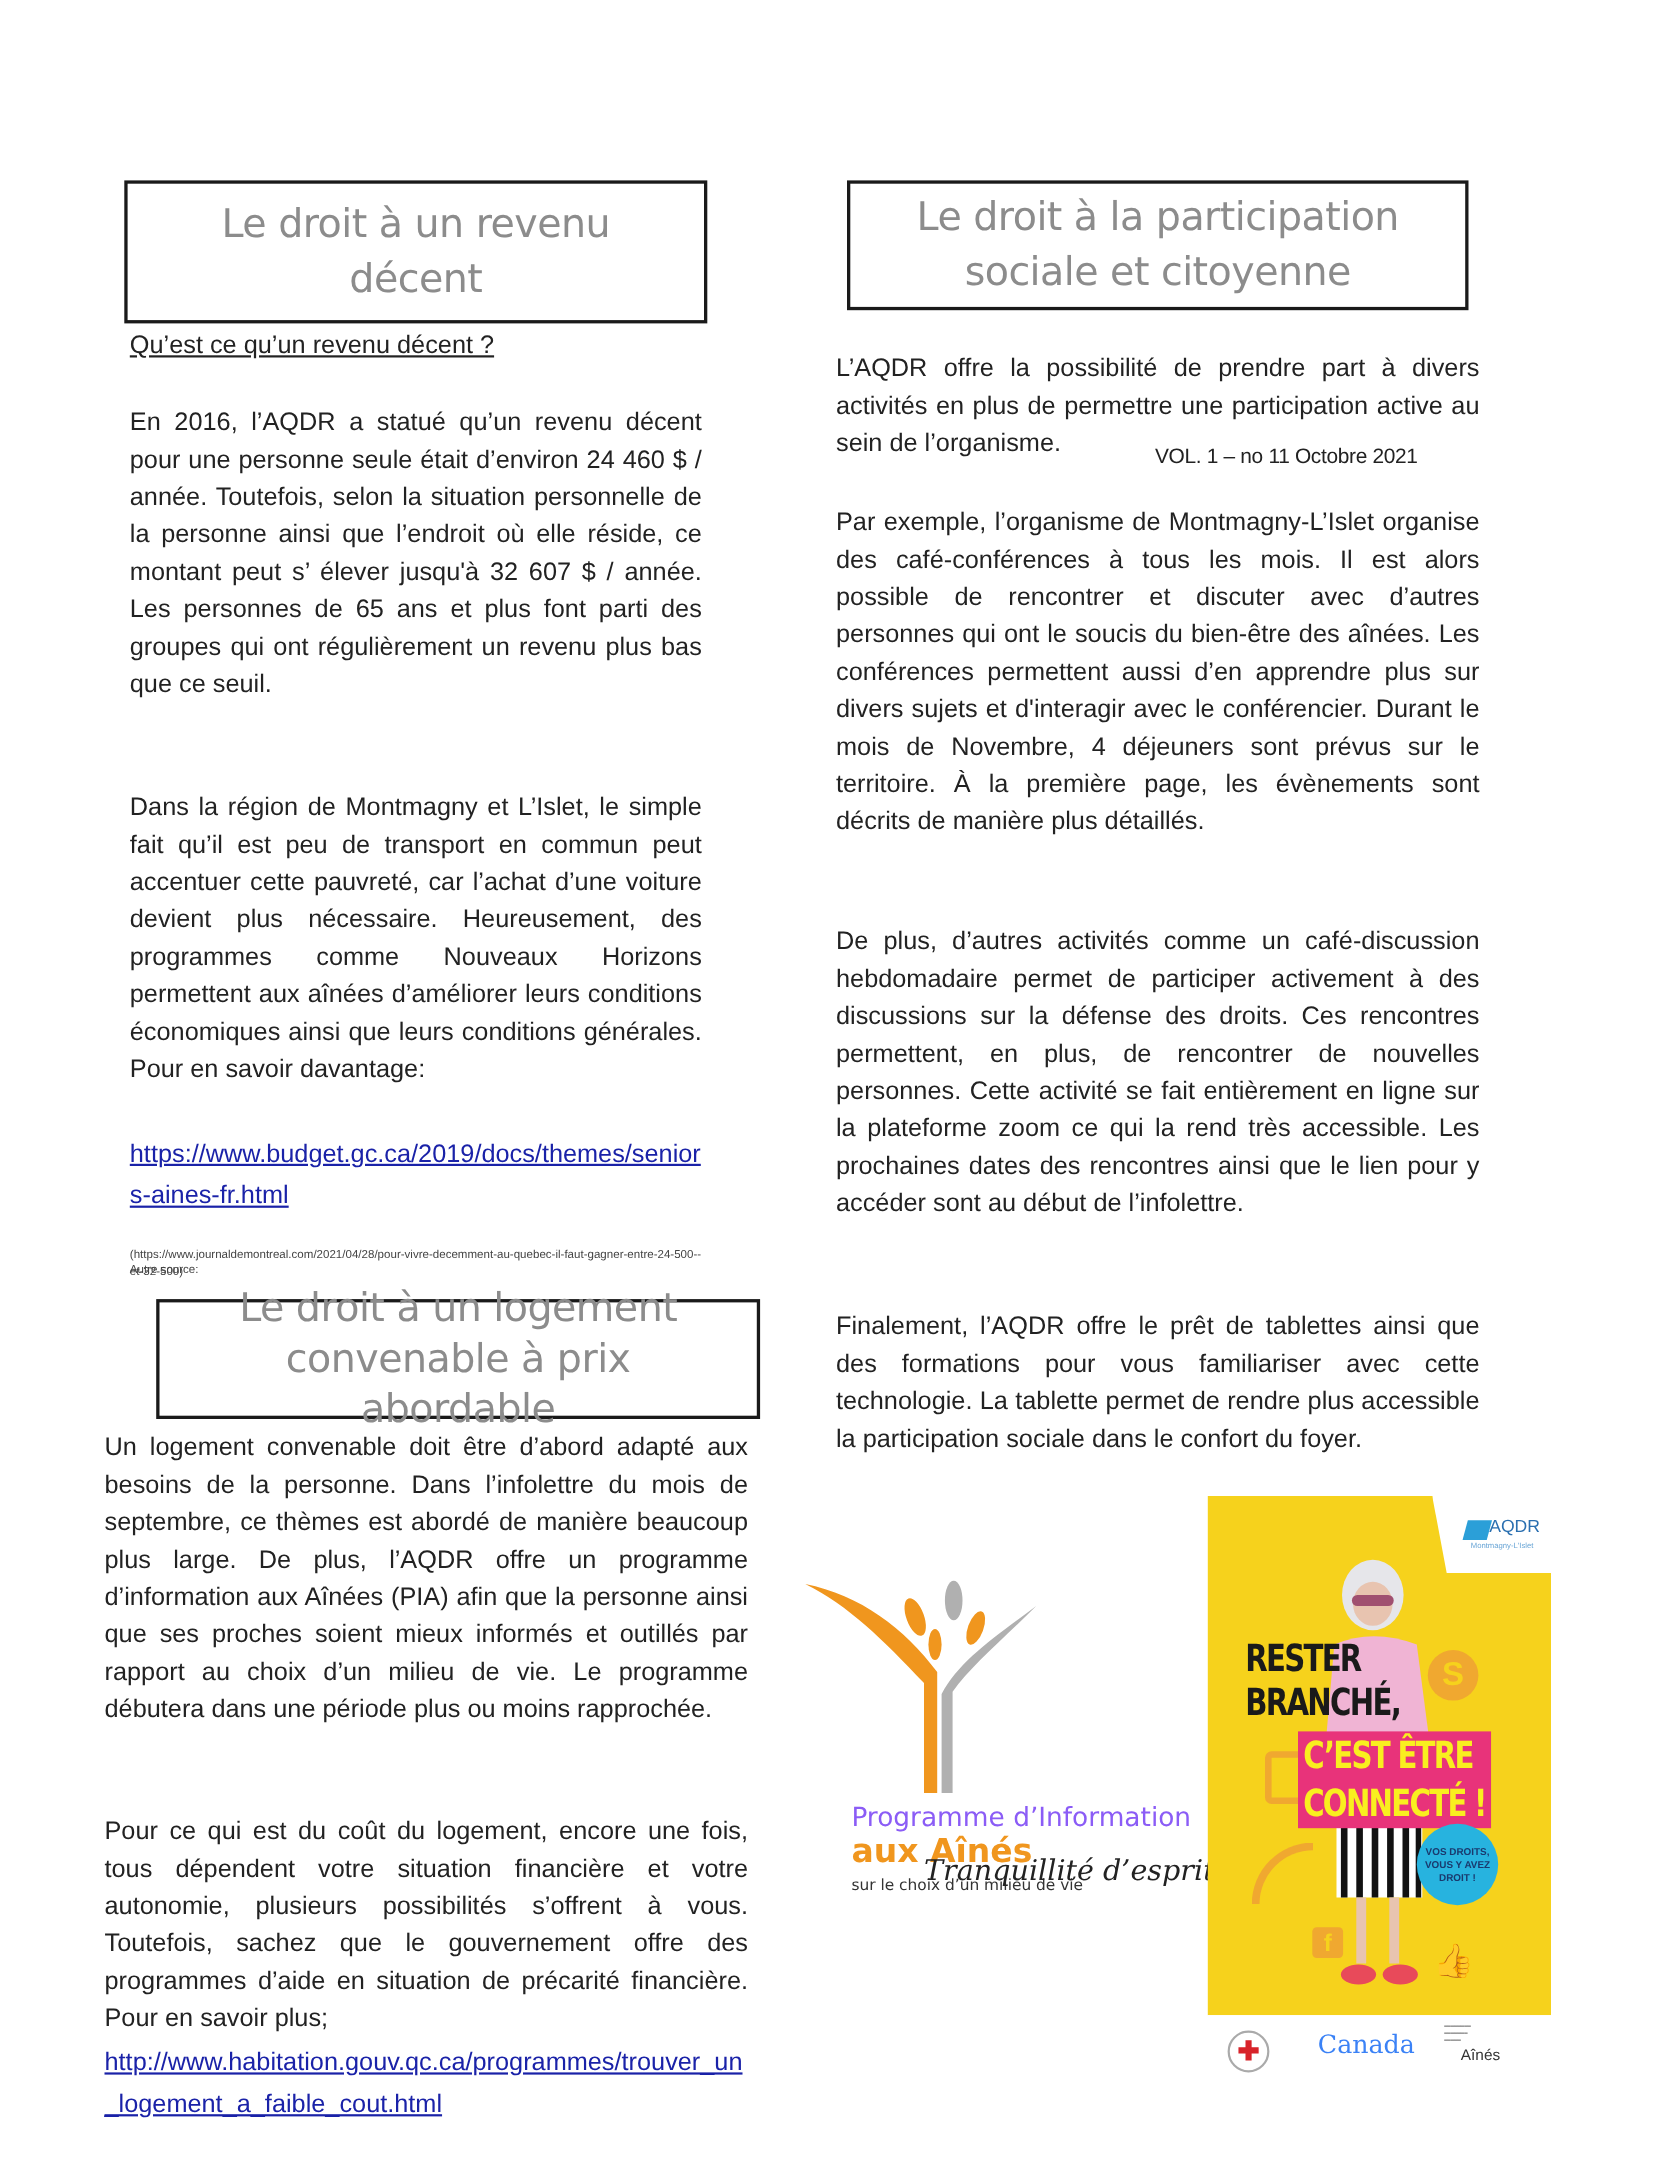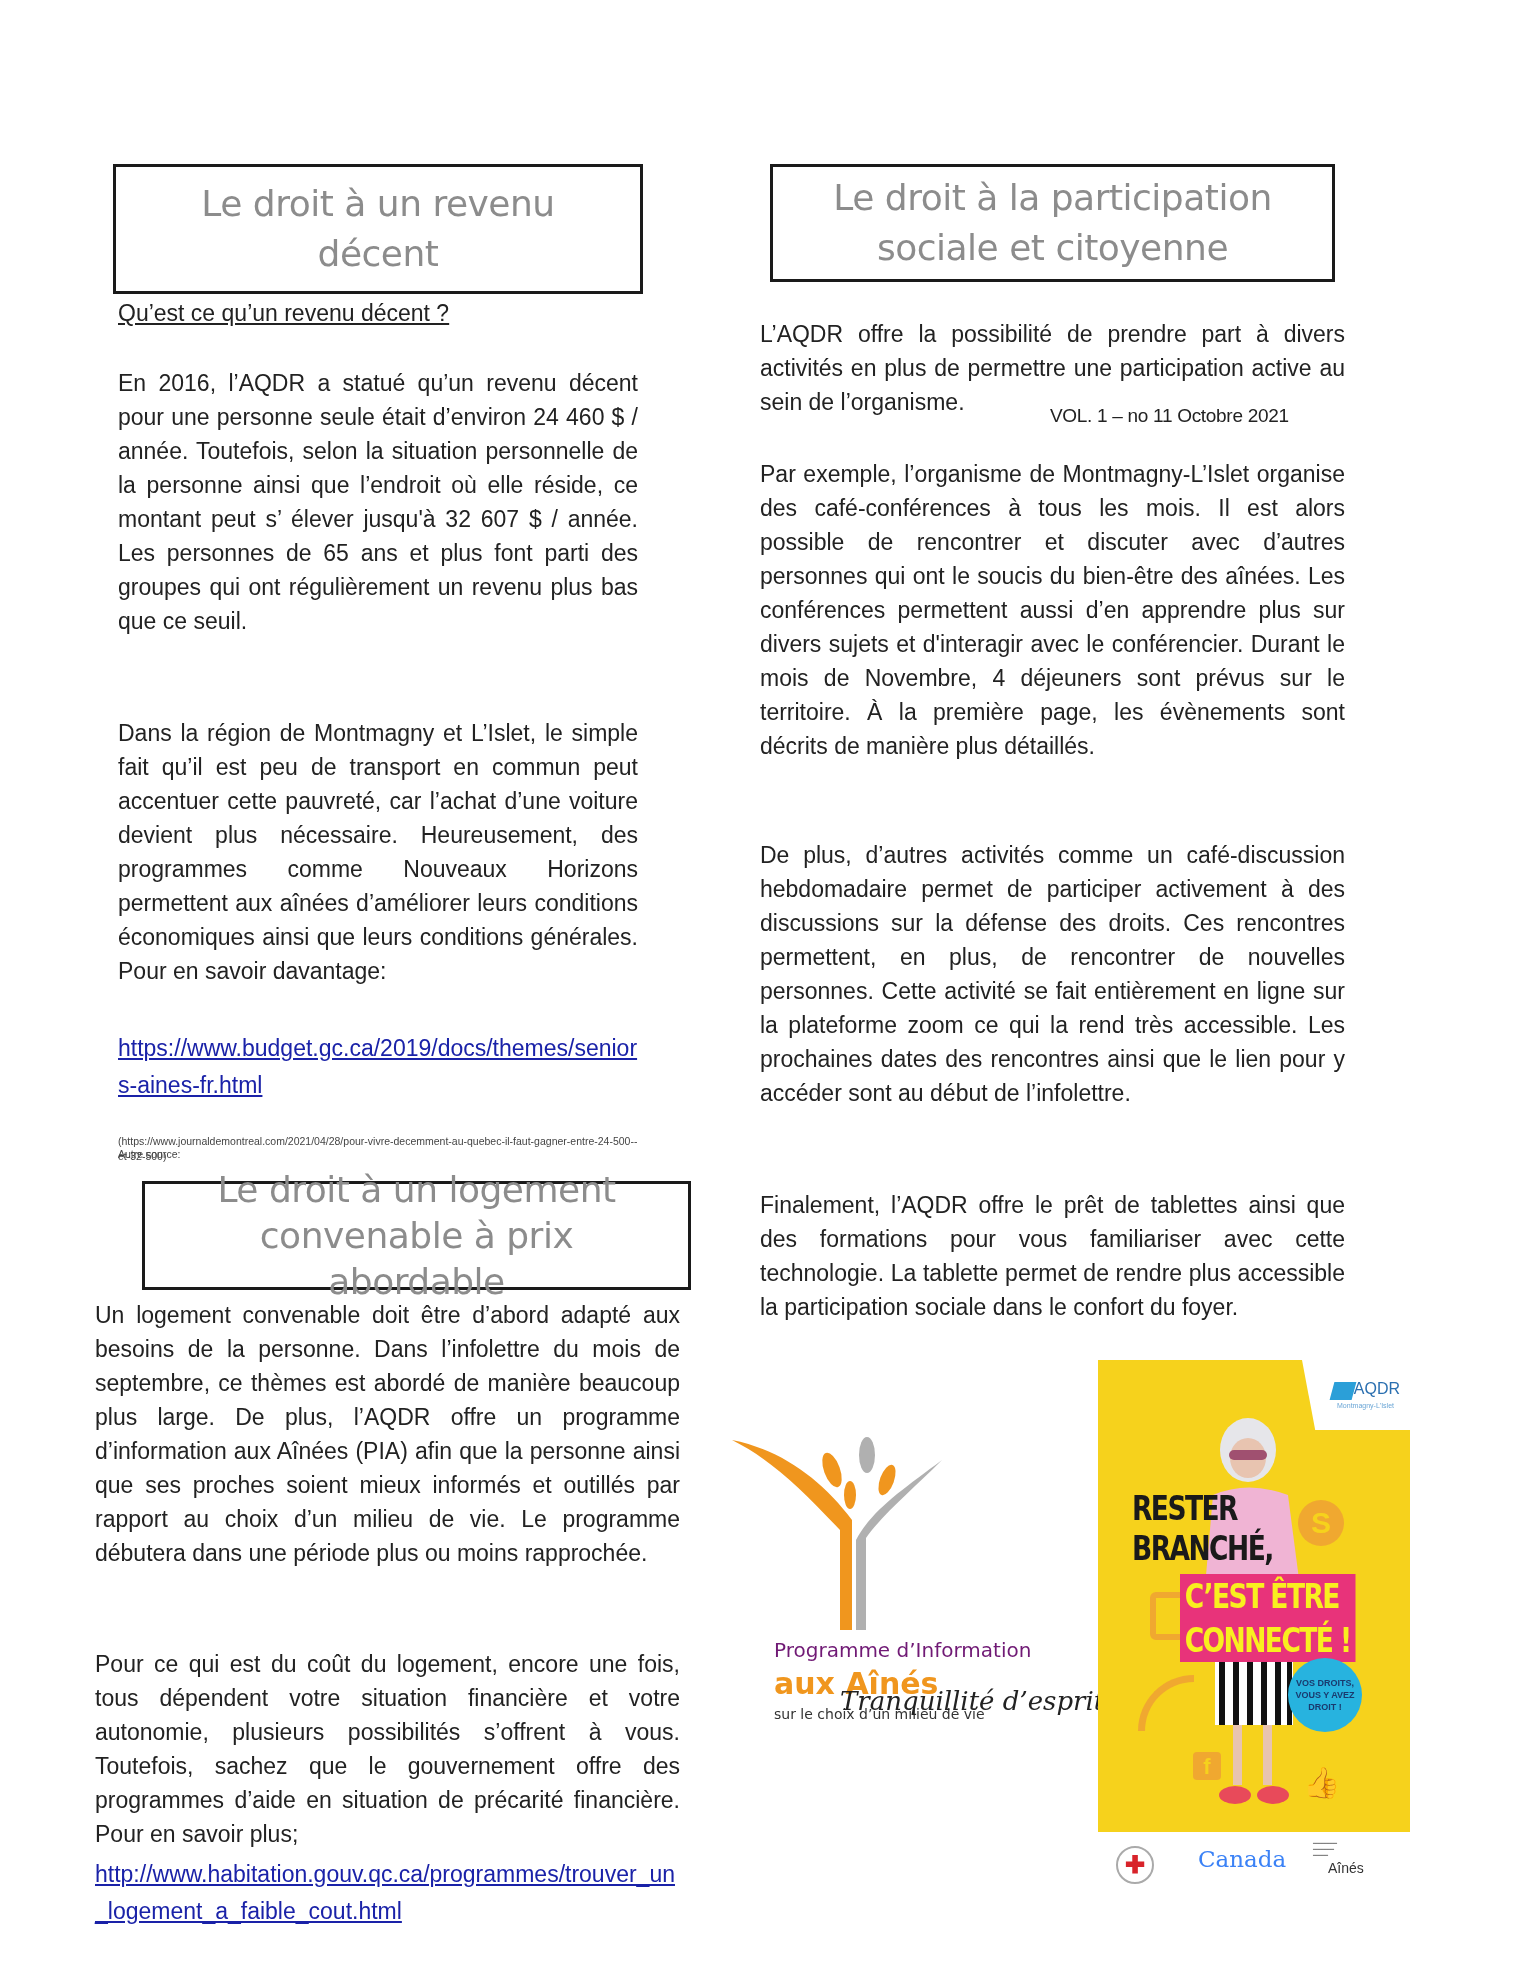--- a/index.html
+++ b/index.html
@@ -13,21 +13,21 @@
   .para { position: absolute; font-size: 23px; line-height: 34px; text-align: justify; color: #222; }
   .subhead { position: absolute; font-size: 23px; text-decoration: underline; color: #222; }
   a.link { color: #1a22a8; text-decoration: underline; font-size: 23px; line-height: 35px; word-break: break-all; }
   .source { position: absolute; font-size: 10.5px; line-height: 15px; color: #444; }
   .vol { position: absolute; font-size: 19px; color: #222; font-family: "Liberation Sans", sans-serif; letter-spacing: -0.3px; }
 
   
   .pia { position: absolute; left: 732px; top: 1420px; width: 330px; height: 320px; }
   .pia-letters { position: absolute; left: 42px; top: 95px; font-size: 120px; font-weight: bold;
                  font-family: "DejaVu Sans", sans-serif; color: #1a1a1a; letter-spacing: 14px; line-height: 1; }
-  .pia-line1 { position: absolute; left: 42px; top: 218px; font-size: 20px; color: #701a75; font-family: "DejaVu Sans", sans-serif; white-space: nowrap; }
+  .pia-line1 { position: absolute; left: 42px; top: 218px; font-size: 24px; color: #8b5cf6; font-family: "DejaVu Sans", sans-serif; white-space: nowrap; }
   .pia-line2 { position: absolute; left: 42px; top: 246px; font-size: 30px; font-weight: bold; color: #f0961e; font-family: "DejaVu Sans", sans-serif; white-space: nowrap; }
   .pia-line3 { position: absolute; left: 42px; top: 286px; font-size: 14px; color: #333; font-family: "DejaVu Sans", sans-serif; white-space: nowrap; }
   .pia-tag { position: absolute; left: 840px; top: 1686px; font-size: 26px; font-style: italic;
              font-family: "DejaVu Serif", serif; color: #222; white-space: nowrap; }
 
   
   .poster { position: absolute; left: 1098px; top: 1360px; width: 312px; height: 472px; background: #f6d21c; overflow: hidden; }
   .poster-logo-box { position: absolute; right: -2px; top: 0; width: 110px; height: 70px; background: #fff;
                      clip-path: polygon(0 0, 100% 0, 100% 100%, 12% 100%); }
   .aqdr-mark { position: absolute; right: 58px; top: 22px; width: 22px; height: 18px; background: #2b9fd8;

